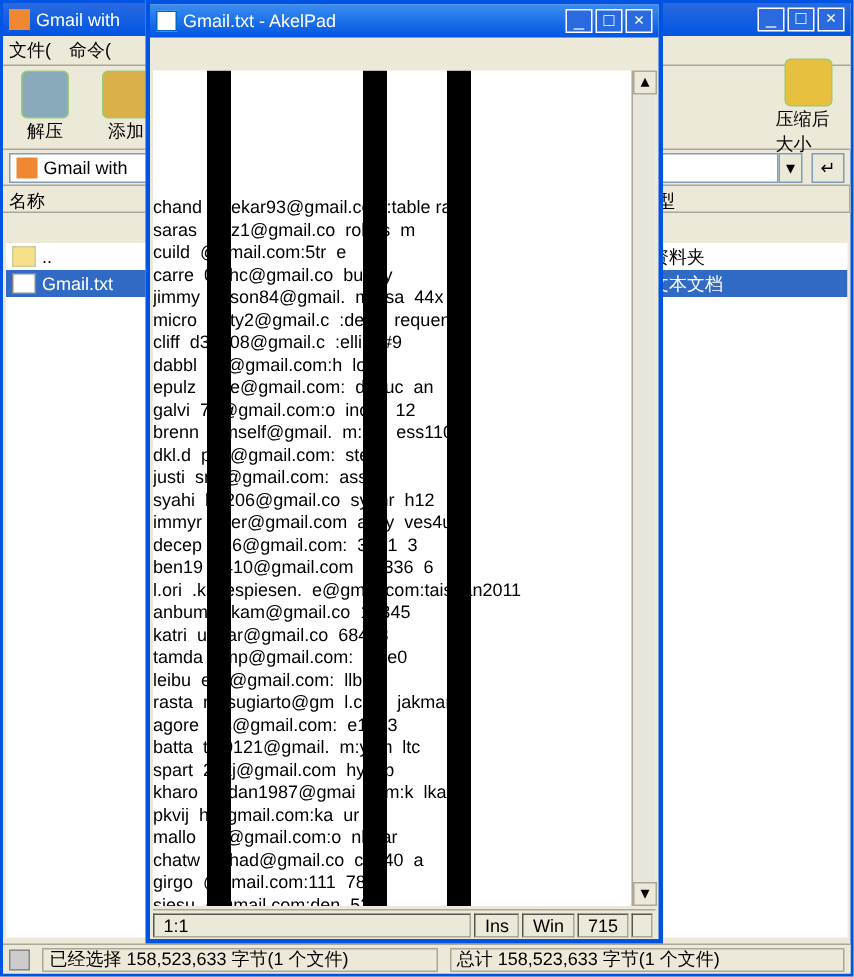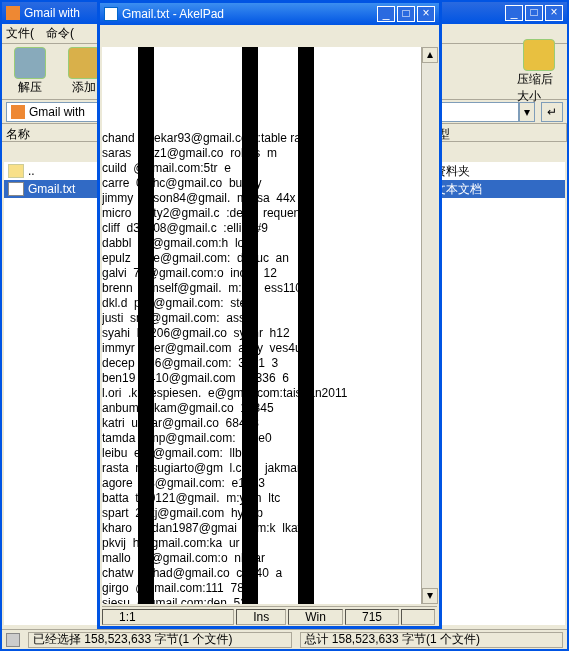--- a/index.html
+++ b/index.html
@@ -28,21 +28,21 @@
   .statusbar .cell { border:1px solid #aca899; padding:1px 4px; height:16px; display:flex; align-items:center; }
   
   .fgwin { left:97px; top:0; width:345px; height:629px; z-index:5; border:3px solid #0054e3; }
   .fgwin .titlebar { background:linear-gradient(#3b8ef0,#0054e3); }
   .edmenu { height:20px; background:#ece9d8; display:flex; align-items:center; gap:14px; padding:0 6px; border-bottom:1px solid #aca899; }
   .edmenu span u { text-decoration:underline; }
   .editor { position:absolute; left:2px; top:44px; right:2px; bottom:22px; background:#fff; font-family:"Courier New",monospace; font-size:12px; white-space:pre; overflow:hidden; }
   .editor .line { height:15px; line-height:15px; }
   .editor .redact { position:absolute; background:#000; top:0; bottom:0; }
   .edsb { position:absolute; left:2px; right:2px; bottom:0; height:20px; background:#ece9d8; border-top:1px solid #aca899; display:flex; align-items:center; font-size:11px; }
-  .edsb .ecell { border:1px inset #aca899; padding:1px 16px; margin-right:2px; height:16px; display:flex; align-items:center; }
+  .edsb .ecell { border:1px inset #aca899; padding:1px 6px; margin-right:2px; height:16px; display:flex; align-items:center; }
   .scrollbar-v { position:absolute; right:2px; top:44px; width:16px; bottom:22px; background:#e8e6da; border-left:1px solid #aca899; }
   .scrollbar-v .arrow, .scrollbar-h .arrow { height:16px;width:16px; background:#ece9d8; border:1px solid #aca899; text-align:center; line-height:12px;}
   .scrollbar-v .arrow.bot{position:absolute;bottom:0;}
 </style>
 </head>
 <body>
 
 <div class="win bgwin">
   <div class="titlebar">
     <span class="ticon"></span>

